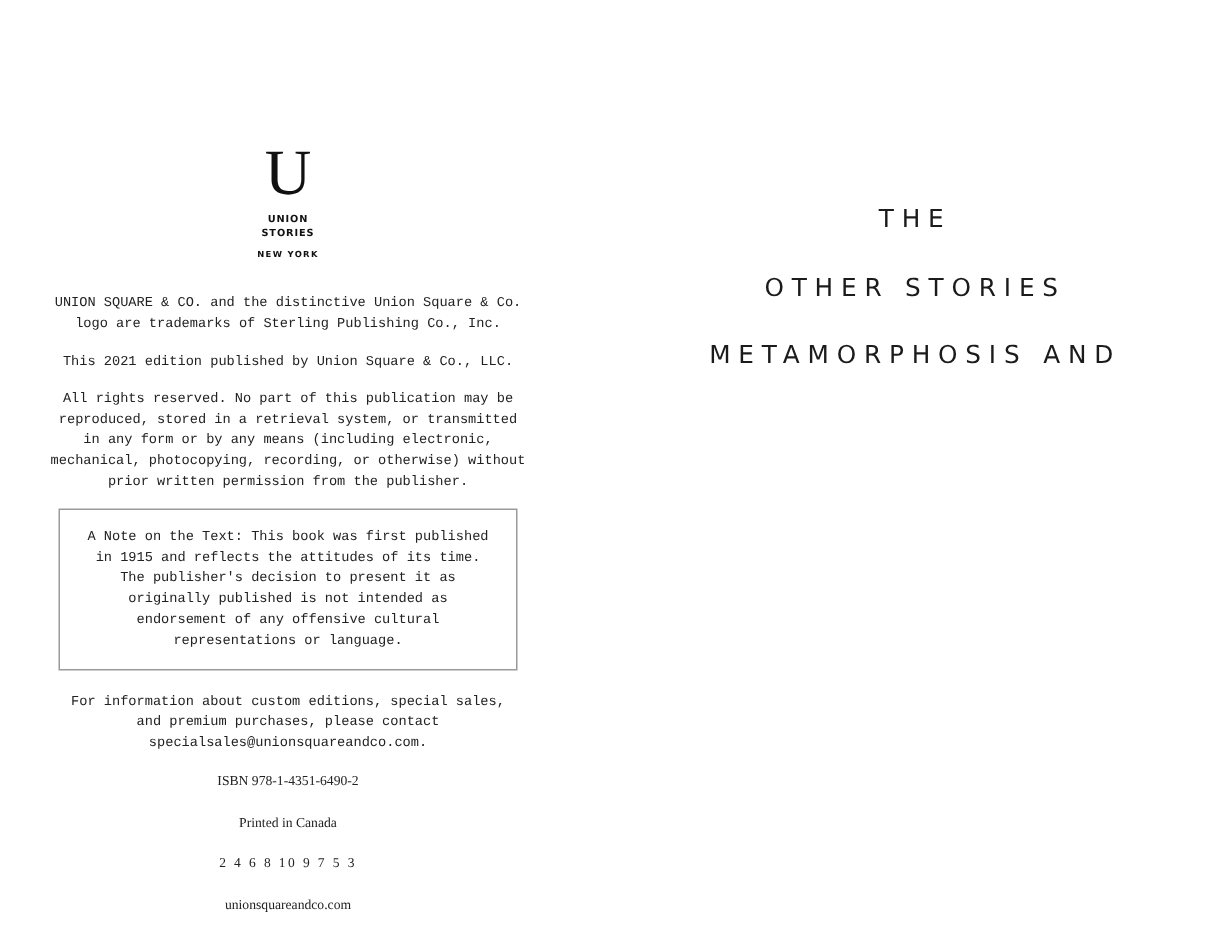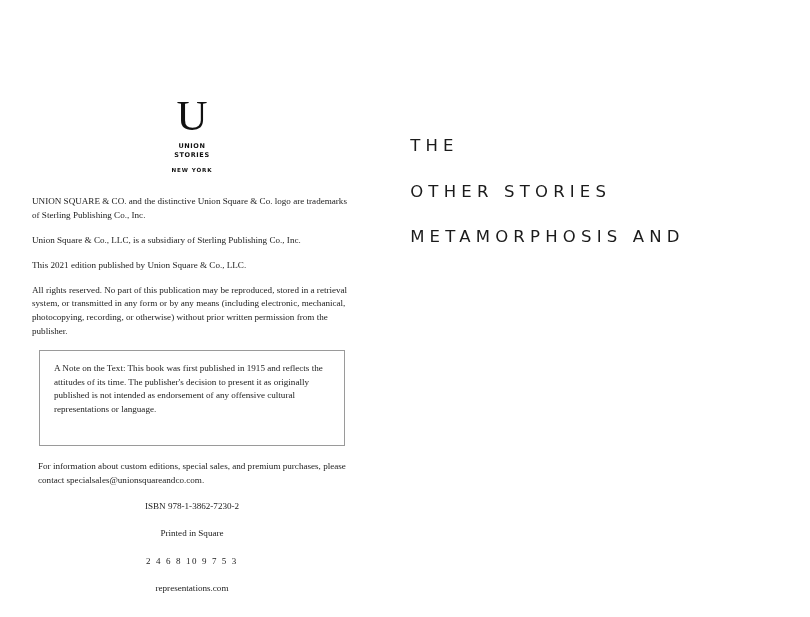--- a/index.html
+++ b/index.html
@@ -69,36 +69,36 @@
     font-size: 5.6px;
     font-weight: 700;
     letter-spacing: 0.9px;
     color: #111111;
     display: block;
     margin-top: 7px;
   }
 
   
   .para {
-    font-family: Liberation Serif, serif;
+    font-family: Liberation Mono, monospace;
     font-size: 9.1px;
     line-height: 1.52;
     color: #222222;
     margin: 0 0 11px 0;
-    text-align: left;
+    text-align: center;
   }
   .para-wide { padding: 0 2px; }
   .para-tight { padding: 0 8px; }
 
   
   .note-box {
     box-sizing: border-box;
     border: 1px solid #9a9a9a;
     margin: 10px 9px 14px 9px;
-    padding: 11px 14px 28px 14px;
+    padding: 11px 14px 12px 14px;
   }
   .note-box .para { margin: 0; }
 
   
   .line {
     font-family: "Liberation Serif", serif;
     font-size: 9.1px;
     line-height: 1.5;
     color: #222222;
     text-align: center;
@@ -110,21 +110,21 @@
     letter-spacing: 1.6px;
     font-size: 9px;
   }
 
   
   .title-block {
     position: absolute;
     left: 0;
     right: 0;
     top: 138px;
-    text-align: left;
+    text-align: center;
   }
   .title-line {
     font-family: "DejaVu Sans", sans-serif;
     font-weight: 400;
     font-size: 16.5px;
     letter-spacing: 5.2px;
     color: #1b1b1b;
     line-height: 1;
     margin: 0 0 29px 0;
     text-indent: 5.2px;
@@ -141,39 +141,38 @@
 
       <div class="logo-block">
         <span class="logo-u">U</span>
         <span class="logo-wordmark">UNION</span>
         <span class="logo-wordmark">STORIES</span>
         <span class="logo-city">NEW YORK</span>
       </div>
 
       <p class="para para-wide">UNION SQUARE &amp; CO. and the distinctive Union Square &amp; Co. logo are trademarks of Sterling Publishing Co., Inc.</p>
 
-      <p class="para para-wide">Union Square &amp; Co., LLC, is a subsidiary of Sterling Publishing Co., Inc.</p>
 
       <p class="para para-wide">This 2021 edition published by Union Square &amp; Co., LLC.</p>
 
       <p class="para para-wide">All rights reserved. No part of this publication may be reproduced, stored in a retrieval system, or transmitted in any form or by any means (including electronic, mechanical, photocopying, recording, or otherwise) without prior written permission from the publisher.</p>
 
       <div class="note-box">
         <p class="para">A Note on the Text: This book was first published in 1915 and reflects the attitudes of its time. The publisher's decision to present it as originally published is not intended as endorsement of any offensive cultural representations or language.</p>
       </div>
 
       <p class="para para-tight">For information about custom editions, special sales, and premium purchases, please contact specialsales@unionsquareandco.com.</p>
 
-      <p class="line gap-sm">ISBN 978-1-3862-7230-2</p>
+      <p class="line gap-sm">ISBN 978-1-4351-6490-2</p>
 
-      <p class="line gap-md">Printed in Square</p>
+      <p class="line gap-md">Printed in Canada</p>
 
       <p class="line gap-md printers-key">2 4 6 8 10 9 7 5 3</p>
 
-      <p class="line gap-md">representations.com</p>
+      <p class="line gap-md">unionsquareandco.com</p>
 
     </div>
   </div>
 
   <div class="page page-right">
     <div class="title-block">
       <div class="title-line">THE</div>
       <div class="title-line">OTHER STORIES</div>
       <div class="title-line">METAMORPHOSIS AND</div>
     </div>

